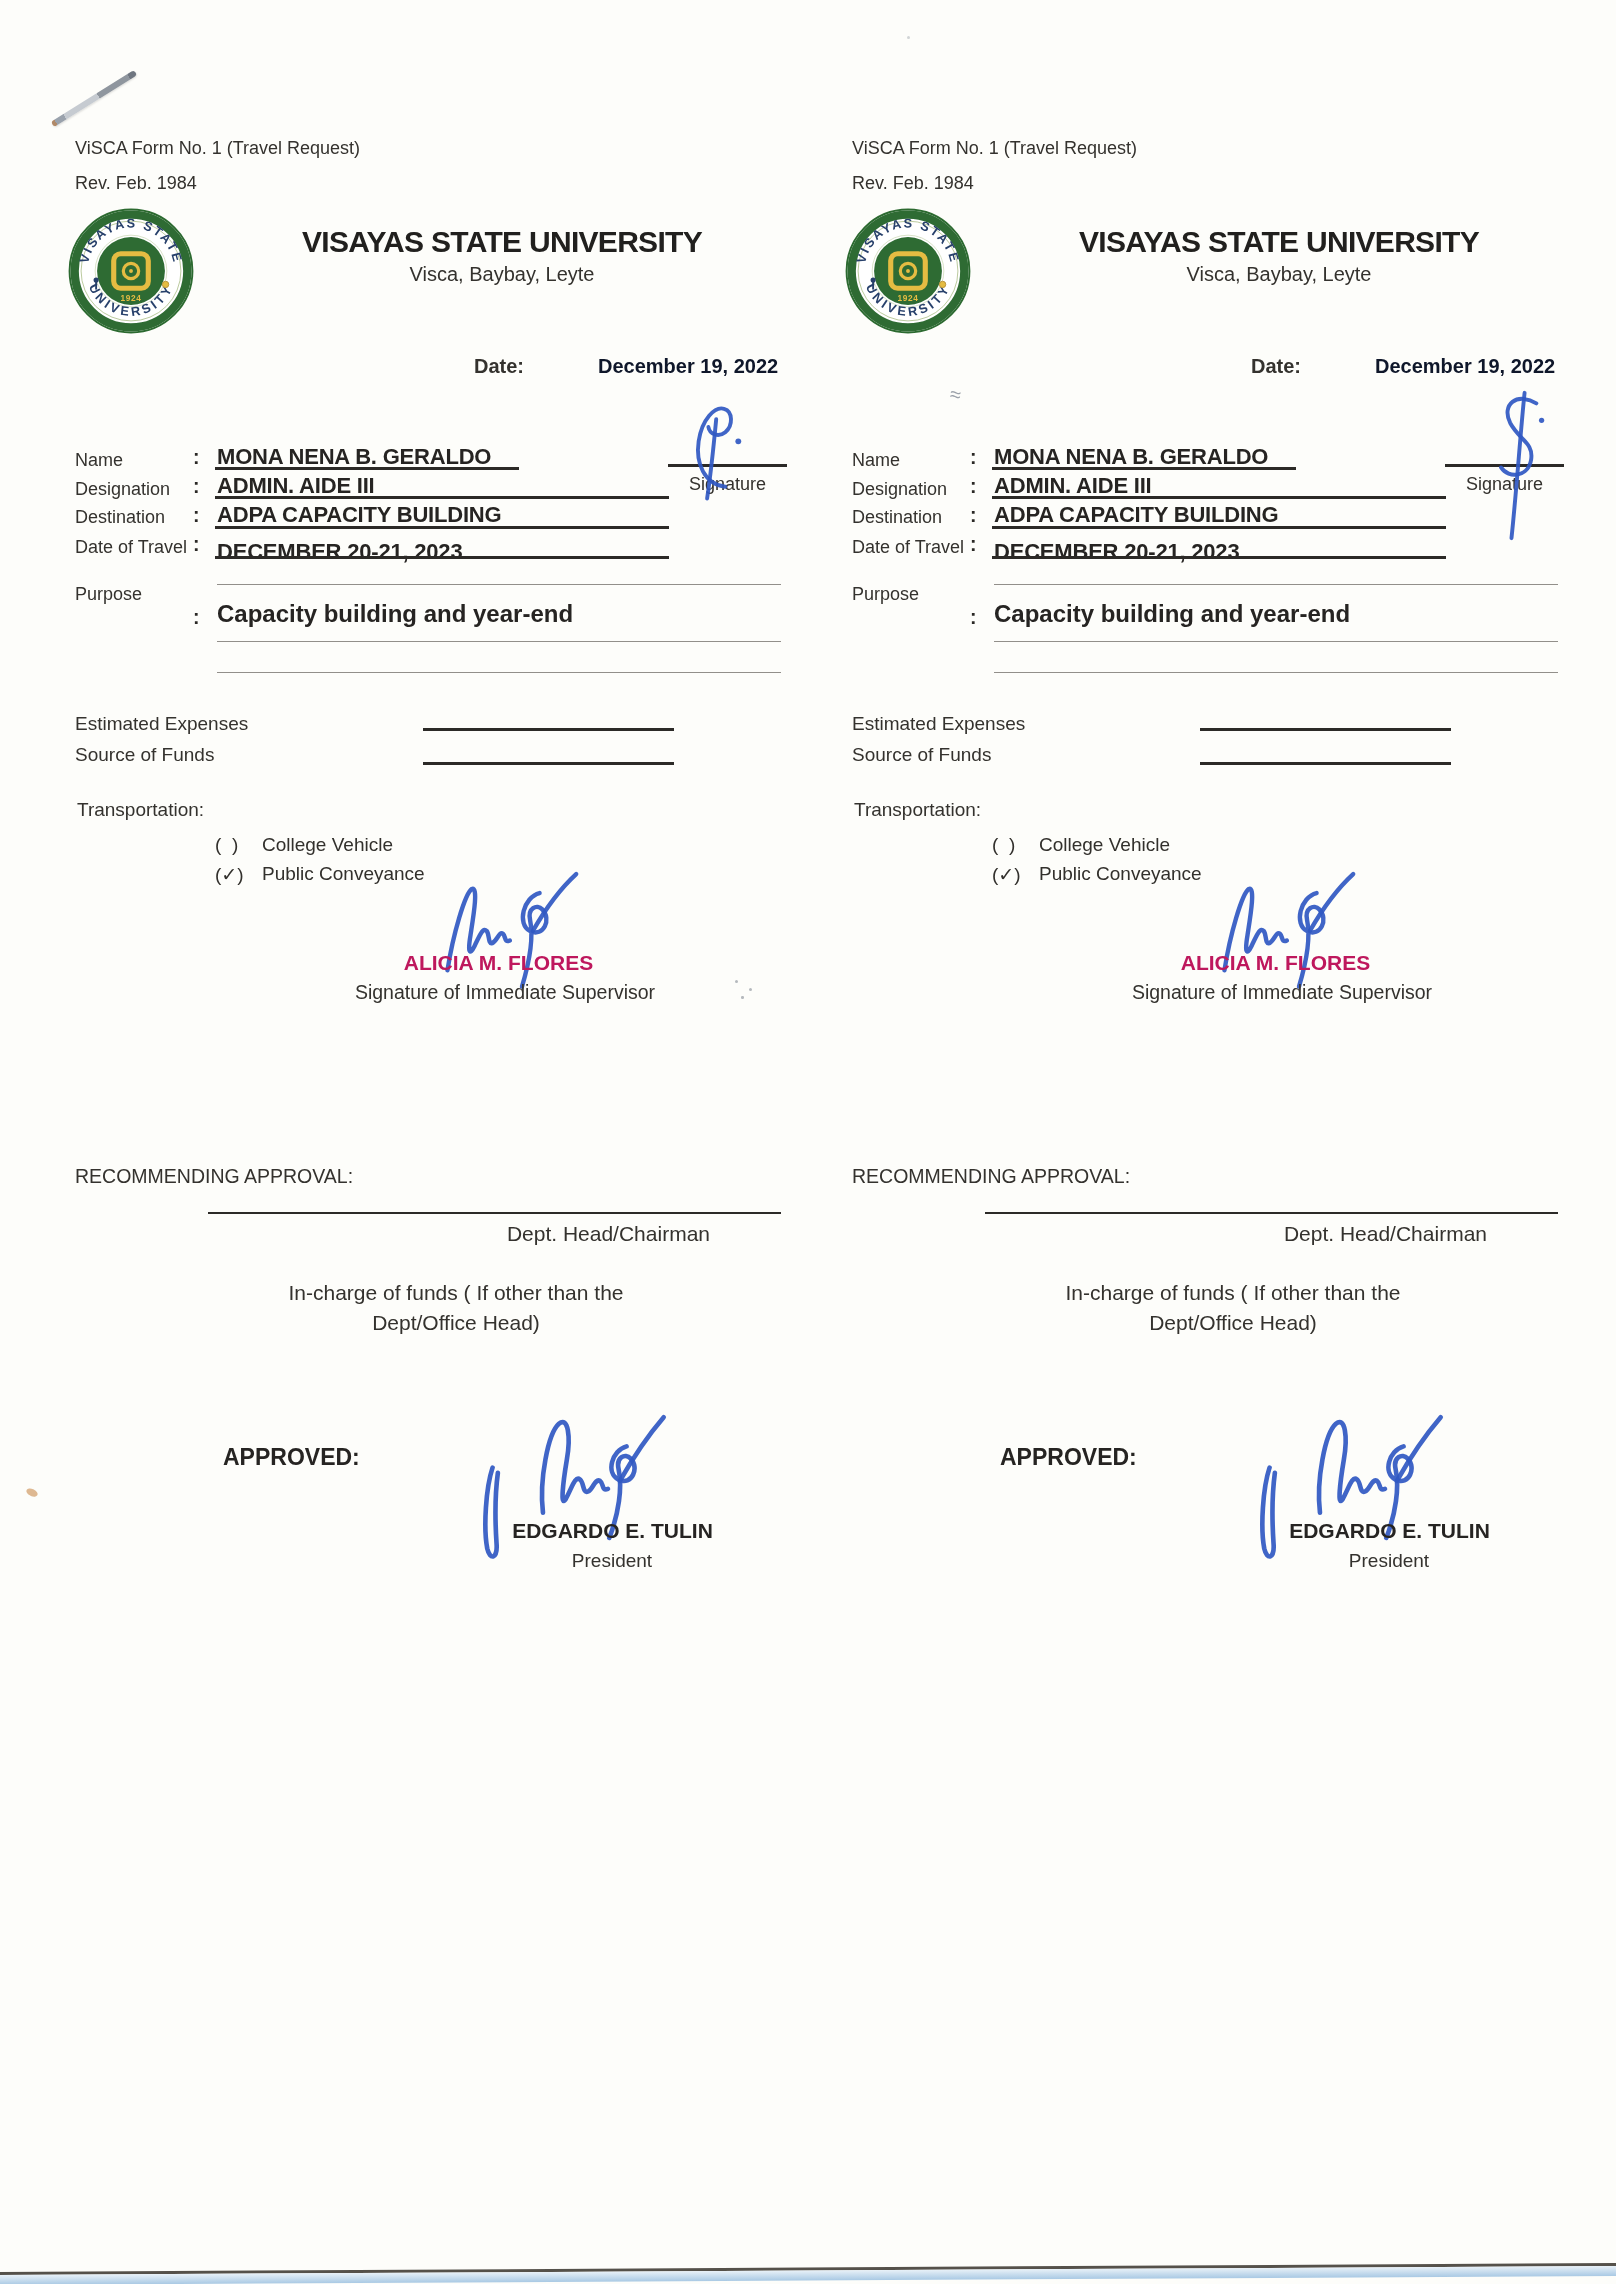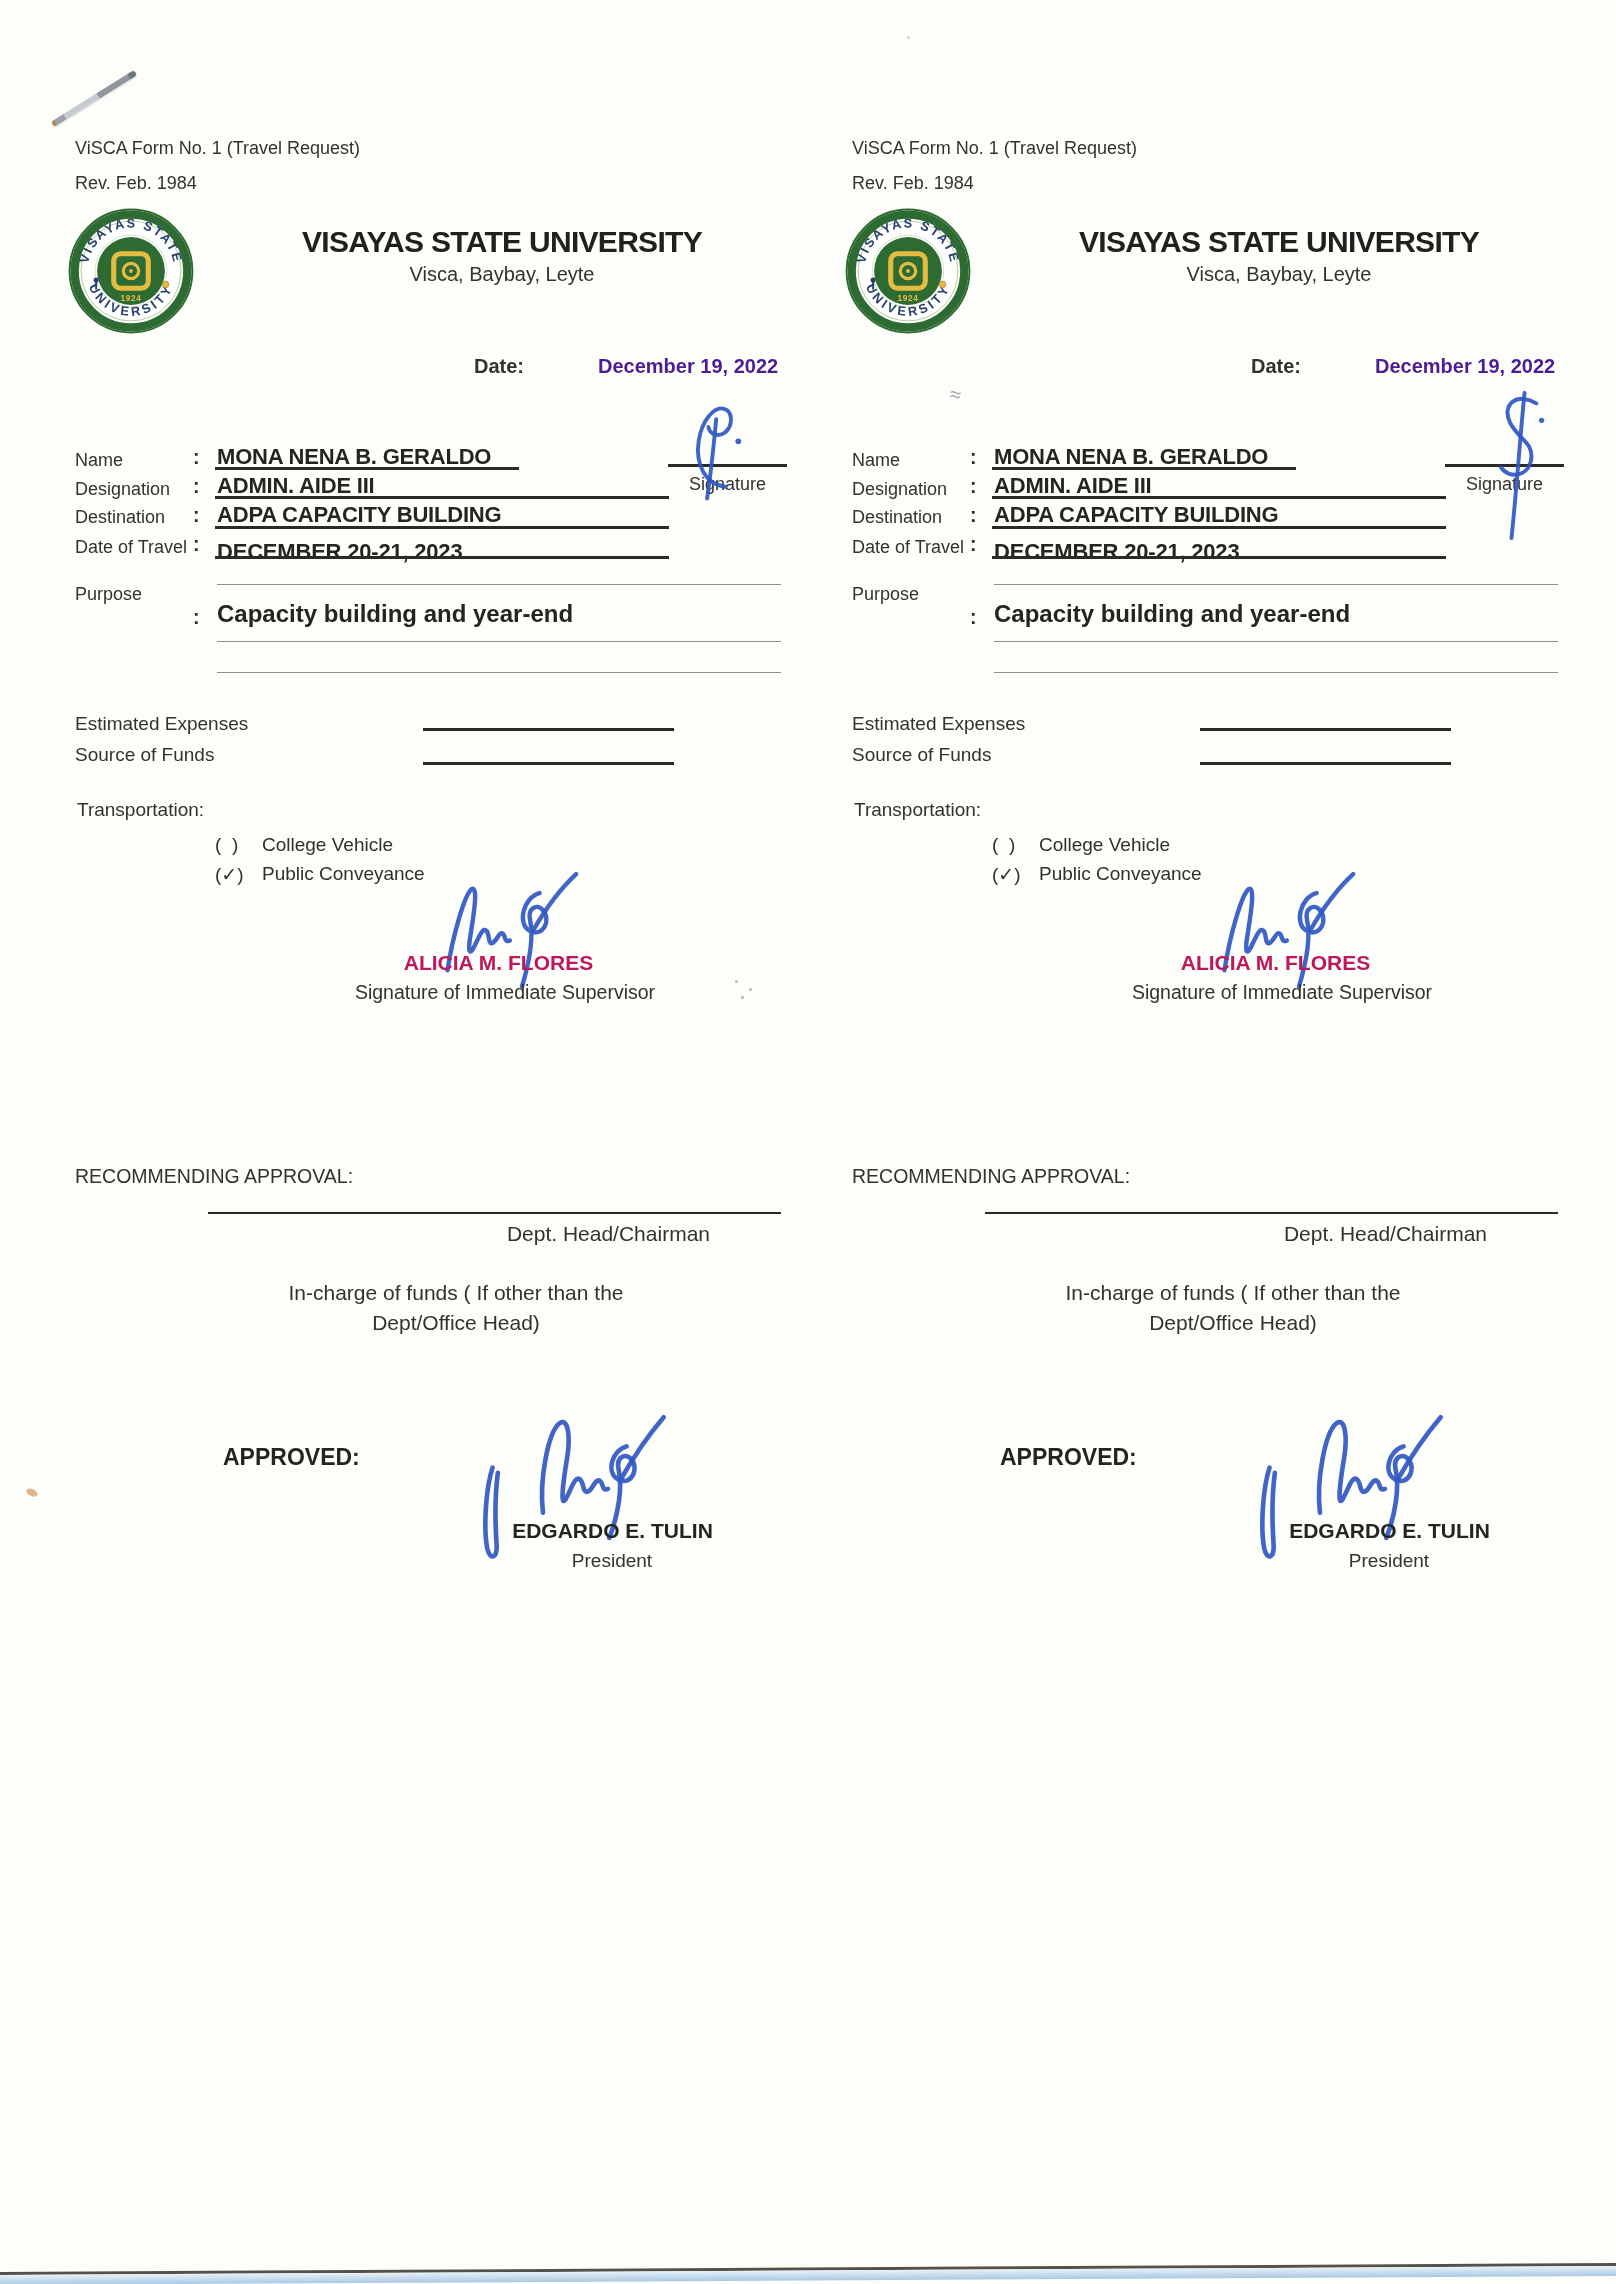--- a/index.html
+++ b/index.html
@@ -16,21 +16,21 @@
   .form{position:absolute;top:0;width:808px;height:1694px;}
   .copy1{left:0;}
   .copy2{left:777px;}
 
   .form-no{left:75px;top:138px;font-size:18px;}
   .rev{left:75px;top:173px;font-size:18px;}
   .seal{position:absolute;left:67px;top:207px;width:128px;height:128px;}
   .title{left:274px;top:225px;width:456px;font-size:30px;font-weight:700;letter-spacing:-0.7px;color:#21201e;}
   .subtitle{left:274px;top:263px;width:456px;font-size:20px;}
   .date-label{left:432px;top:355px;font-size:20px;font-weight:600;margin-left:42px;}
-  .date-value{left:598px;top:355px;font-size:20px;font-weight:600;color:#4c1d95;}
+  .date-value{left:598px;top:355px;font-size:20px;font-weight:600;color:#0f172a;}
 
   .lbl{font-size:18px;color:#34322e;text-align:right;}
   .l-name{left:75px;top:450px;} .l-desig{left:75px;top:479px;}
   .l-dest{left:75px;top:507px;} .l-travel{left:75px;top:537px;}
   .l-purpose{left:75px;top:584px;}
   .colon{font-size:19.5px;font-weight:700;color:#2a2825;}
   .c-name{left:193px;top:446px;} .c-desig{left:193px;top:475px;}
   .c-dest{left:193px;top:504px;} .c-travel{left:193px;top:533px;}
   .c-purpose{left:193px;top:606px;}
   .val{font-size:22px;font-weight:700;letter-spacing:-0.2px;color:#262422;}

